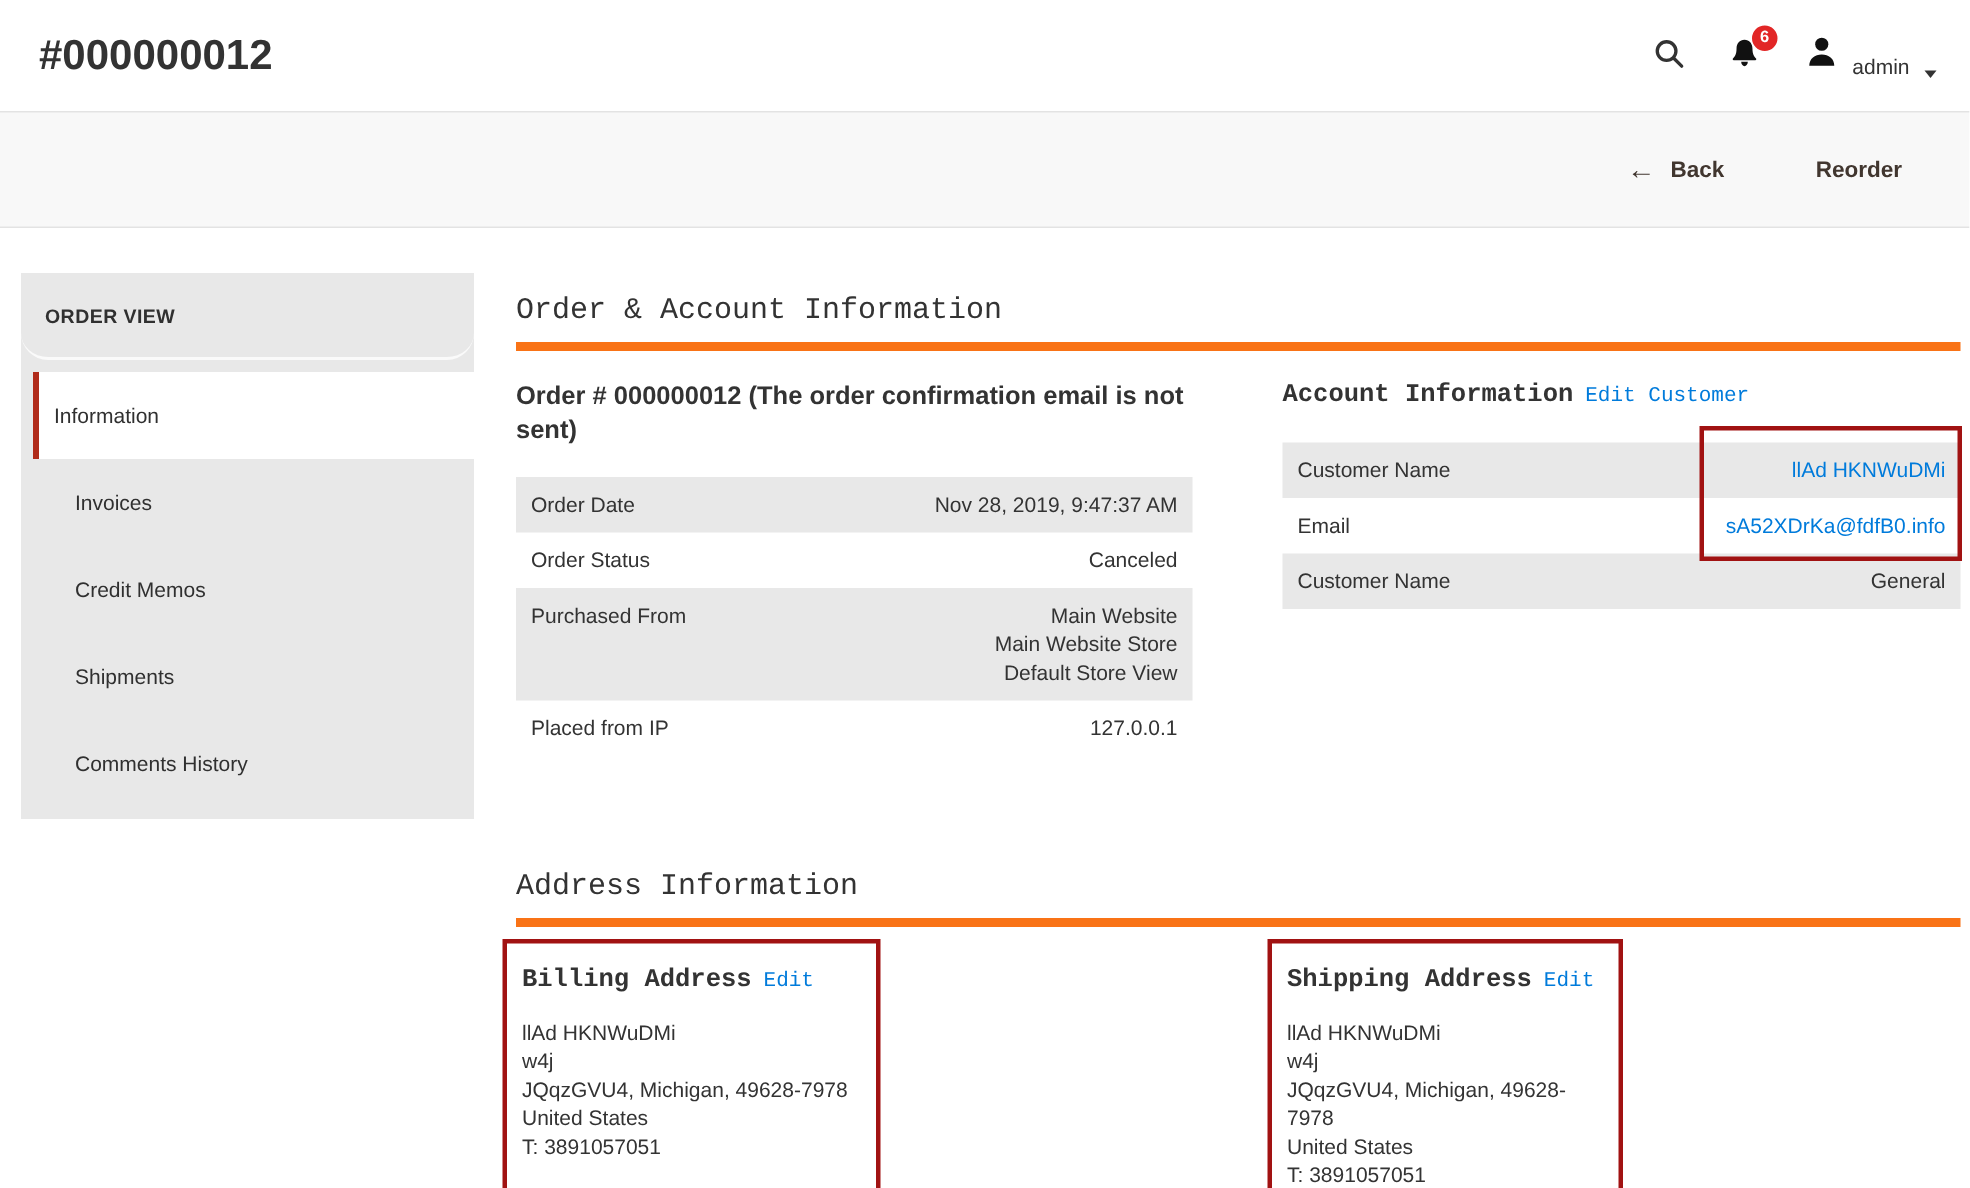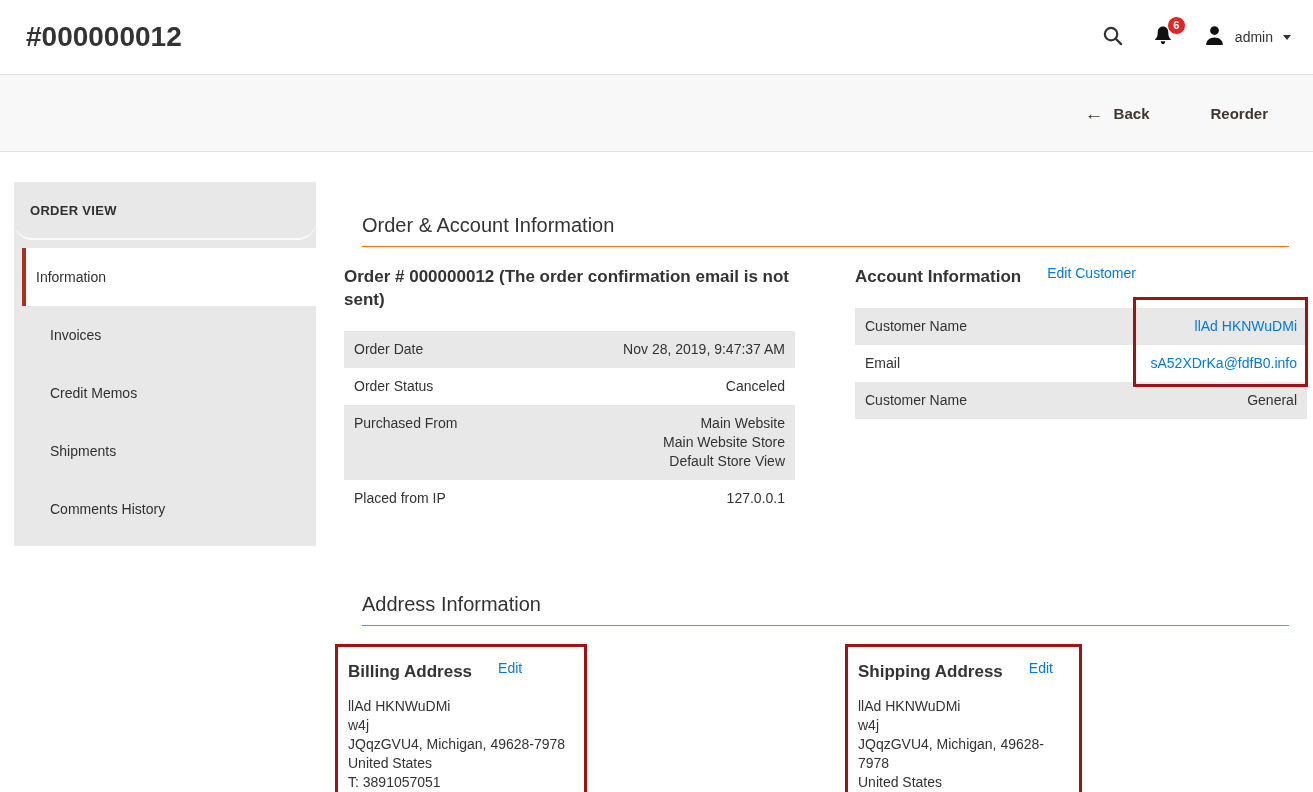--- a/index.html
+++ b/index.html
@@ -22,21 +22,21 @@
   
   .header{height:74px;display:flex;align-items:center;justify-content:space-between;
     padding:0 22px 0 14px;background:#fff;}
   .page-title{font-size:28px;font-weight:600;color:#333;margin:12px;}
   .header-right{display:flex;align-items:center;gap:27px;}
   .icon-btn{display:flex;align-items:center;cursor:pointer;background:none;border:none;padding:0;}
   .bell-wrap{position:relative;}
   .badge{position:absolute;top:-8px;right:-11px;background:var(--badge);color:#fff;
     font-size:11px;font-weight:700;min-width:19px;height:19px;line-height:17px;
     text-align:center;border-radius:10px;border:1px solid #fff;}
-  .admin-menu{display:flex;align-items:center;gap:8px;cursor:pointer;}
+  .admin-menu{display:flex;align-items:flex-end;gap:8px;cursor:pointer;}
   .admin-label{font-size:14px;color:#333;}
   .caret{width:0;height:0;border-left:4px solid transparent;border-right:4px solid transparent;
     border-top:5px solid #333;margin-left:2px;}
 
   
   .toolbar{height:78px;background:var(--toolbar_bg);border-top:1px solid #e3e3e3;
     border-bottom:1px solid #e3e3e3;display:flex;align-items:center;
     justify-content:flex-end;gap:49px;padding-right:39px;}
   .tb-btn{display:flex;align-items:center;gap:10px;font-size:15px;font-weight:700;
     color:#41362f;background:none;border:none;cursor:pointer;font-family:inherit;}
@@ -49,30 +49,30 @@
   .sidebar{width:302px;flex:none;background:var(--stripe);padding-bottom:8px;}
   .sb-title{font-size:13px;font-weight:700;color:#303030;letter-spacing:.3px;
     padding:21px 16px 20px 16px;border-bottom:2px solid #fafafa;border-radius:18px;}
   .sb-items{padding-top:8px;}
   .sb-item{font-size:14px;color:#303030;padding:21px 10px 21px 36px;cursor:pointer;}
   .sb-item.active{background:#fff;border-left:4px solid var(--active_border);
     padding-left:10px;margin-left:8px;margin-right:-4px;}
 
   
   .main{flex:1;margin-left:28px;min-width:0;}
-  .section-h{font-size:20px;font-weight:400;color:#333;margin:18px;
-    padding:14px 0 9px 0;border-bottom:1px solid #f97316;}
+  .section-h{font-size:20px;font-weight:400;color:#333;margin:0;
+    padding:14px 0 9px 0;border-bottom:6px solid #f97316;font-family:Liberation Mono, monospace;}
   .section-h.second{margin-top:62px;}
 
   .cols{display:flex;margin-top:18px;}
   .col-left{width:451px;flex:none;}
   .col-right{width:452px;flex:none;margin-left:60px;position:relative;}
 
   .card-title{font-size:17px;font-weight:700;line-height:23px;color:#333;margin:0;}
-  .title-row{display:flex;align-items:flex-start;gap:26px;}
+  .title-row{display:flex;align-items:center;gap:8px;font-family:Liberation Mono, monospace;}
   .link{color:var(--link);text-decoration:none;cursor:pointer;}
   .edit-link{font-size:14px;}
 
   table.info{width:100%;border-collapse:collapse;margin-top:20px;font-size:14px;}
   table.info td{padding:9px 10px;line-height:19px;vertical-align:top;}
   table.info tr.odd{background:var(--stripe);}
   td.lbl{text-align:left;margin-top:17px;}
   td.val{text-align:right;white-space:pre-line;}
 
   .anno-box{position:absolute;border:3px solid var(--annotation);pointer-events:none;}

